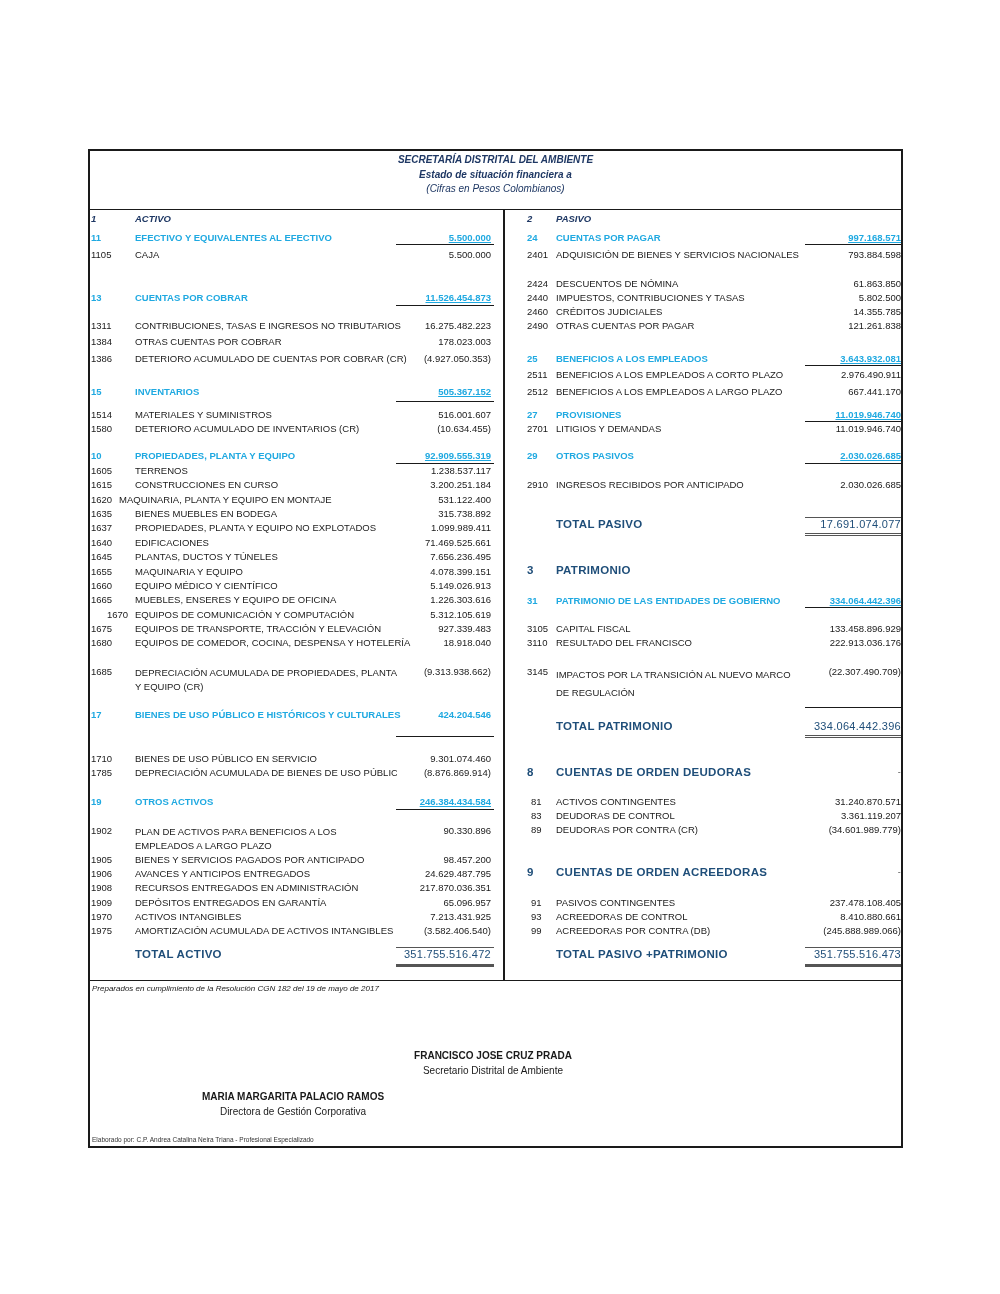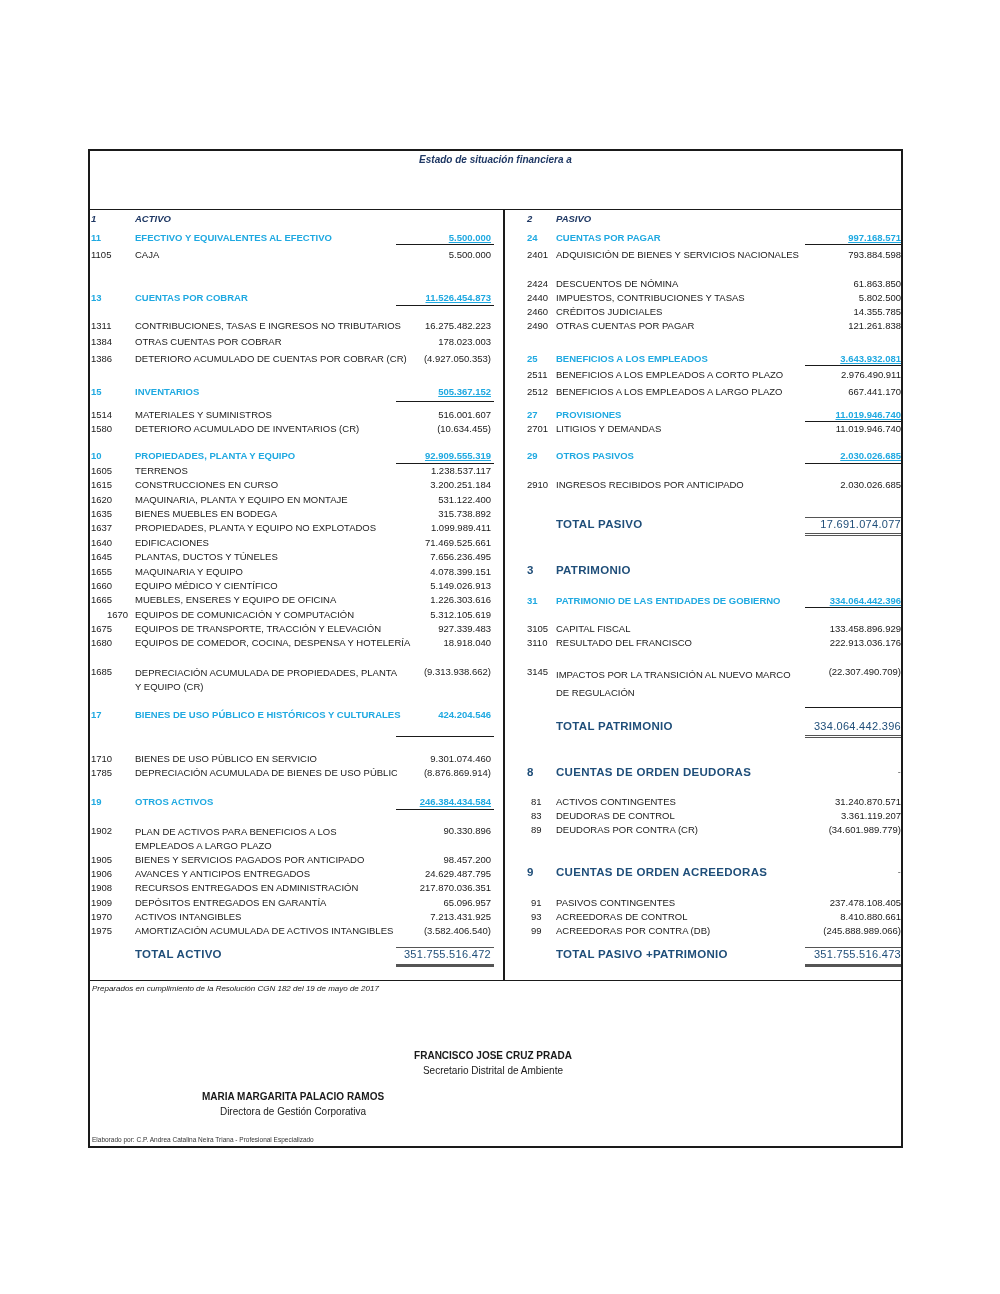--- a/index.html
+++ b/index.html
@@ -26,21 +26,23 @@
   .sig { position:absolute; text-align:center; font-size:10px; line-height:15px; }
   .sig .n { font-weight:bold; }
   .elab { position:absolute; left:2px; top:985px; font-size:6.5px; color:#333; }
 </style>
 </head>
 <body>
 
 <div class="sheet">
 
   <div class="header">
+    <div class="b">SECRETARÍA DISTRITAL DEL AMBIENTE</div>
     <div class="b">Estado de situación financiera a</div>
+    <div>(Cifras en Pesos Colombianos)</div>
   </div>
   <div class="topline"></div>
   <div class="divider"></div>
   <div class="bottomline"></div>
 
   <div class="row cls" style="top:62px;left:1px;width:400px">
     <span class="code" style="left:0">1</span>
     <span class="desc" style="left:44px">ACTIVO</span>
   </div>
 
@@ -106,21 +108,21 @@
       <span class="desc" style="left:44px">TERRENOS</span>
       <span class="val" style="right:0;width:120px">1.238.537.117</span>
     </div>
   <div class="row" style="top:328px;left:1px;width:400px">
       <span class="code" style="left:0">1615</span>
       <span class="desc" style="left:44px">CONSTRUCCIONES EN CURSO</span>
       <span class="val" style="right:0;width:120px">3.200.251.184</span>
     </div>
   <div class="row" style="top:343px;left:1px;width:400px">
       <span class="code" style="left:0">1620</span>
-      <span class="desc" style="left:44px">MAQUINARIA, PLANTA Y EQUIPO EN MONTAJE</span>
+      <span class="desc" style="left:28px">MAQUINARIA, PLANTA Y EQUIPO EN MONTAJE</span>
       <span class="val" style="right:0;width:120px">531.122.400</span>
     </div>
   <div class="row" style="top:357px;left:1px;width:400px">
       <span class="code" style="left:0">1635</span>
       <span class="desc" style="left:44px">BIENES MUEBLES EN BODEGA</span>
       <span class="val" style="right:0;width:120px">315.738.892</span>
     </div>
   <div class="row" style="top:371px;left:1px;width:400px">
       <span class="code" style="left:0">1637</span>
       <span class="desc" style="left:44px">PROPIEDADES, PLANTA Y EQUIPO NO EXPLOTADOS</span>

